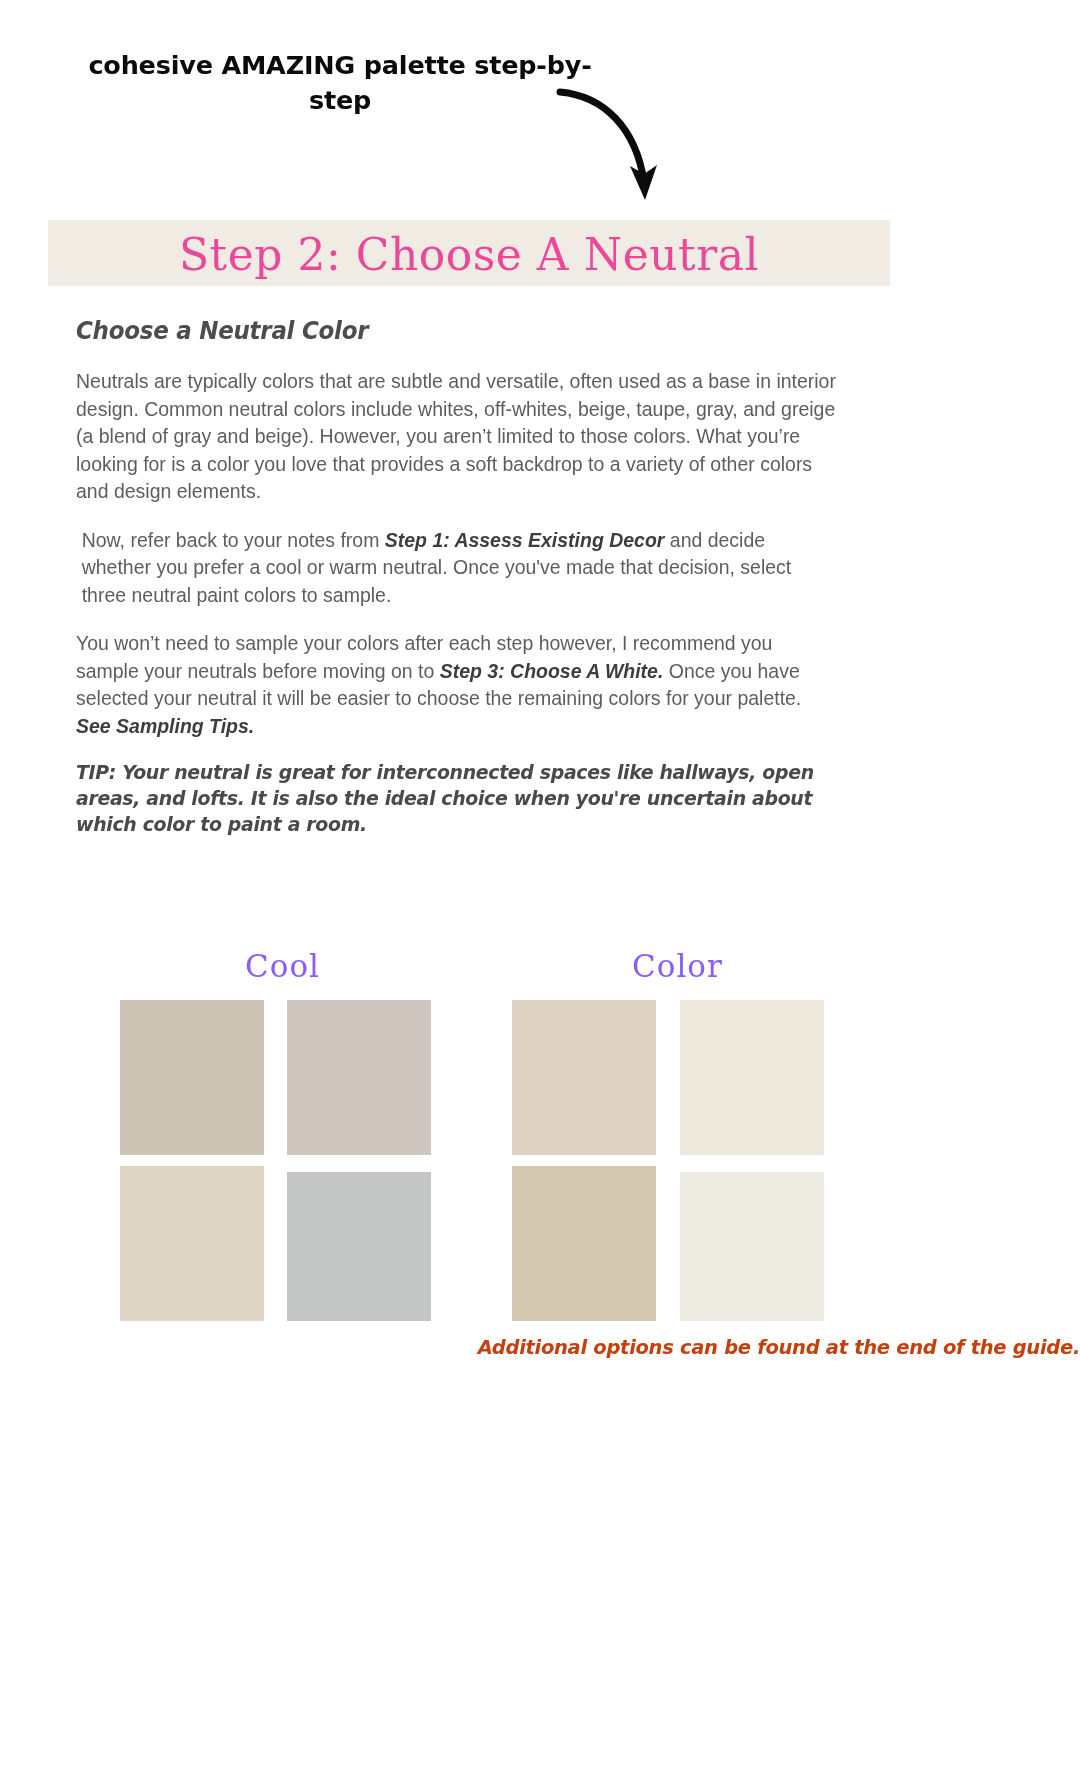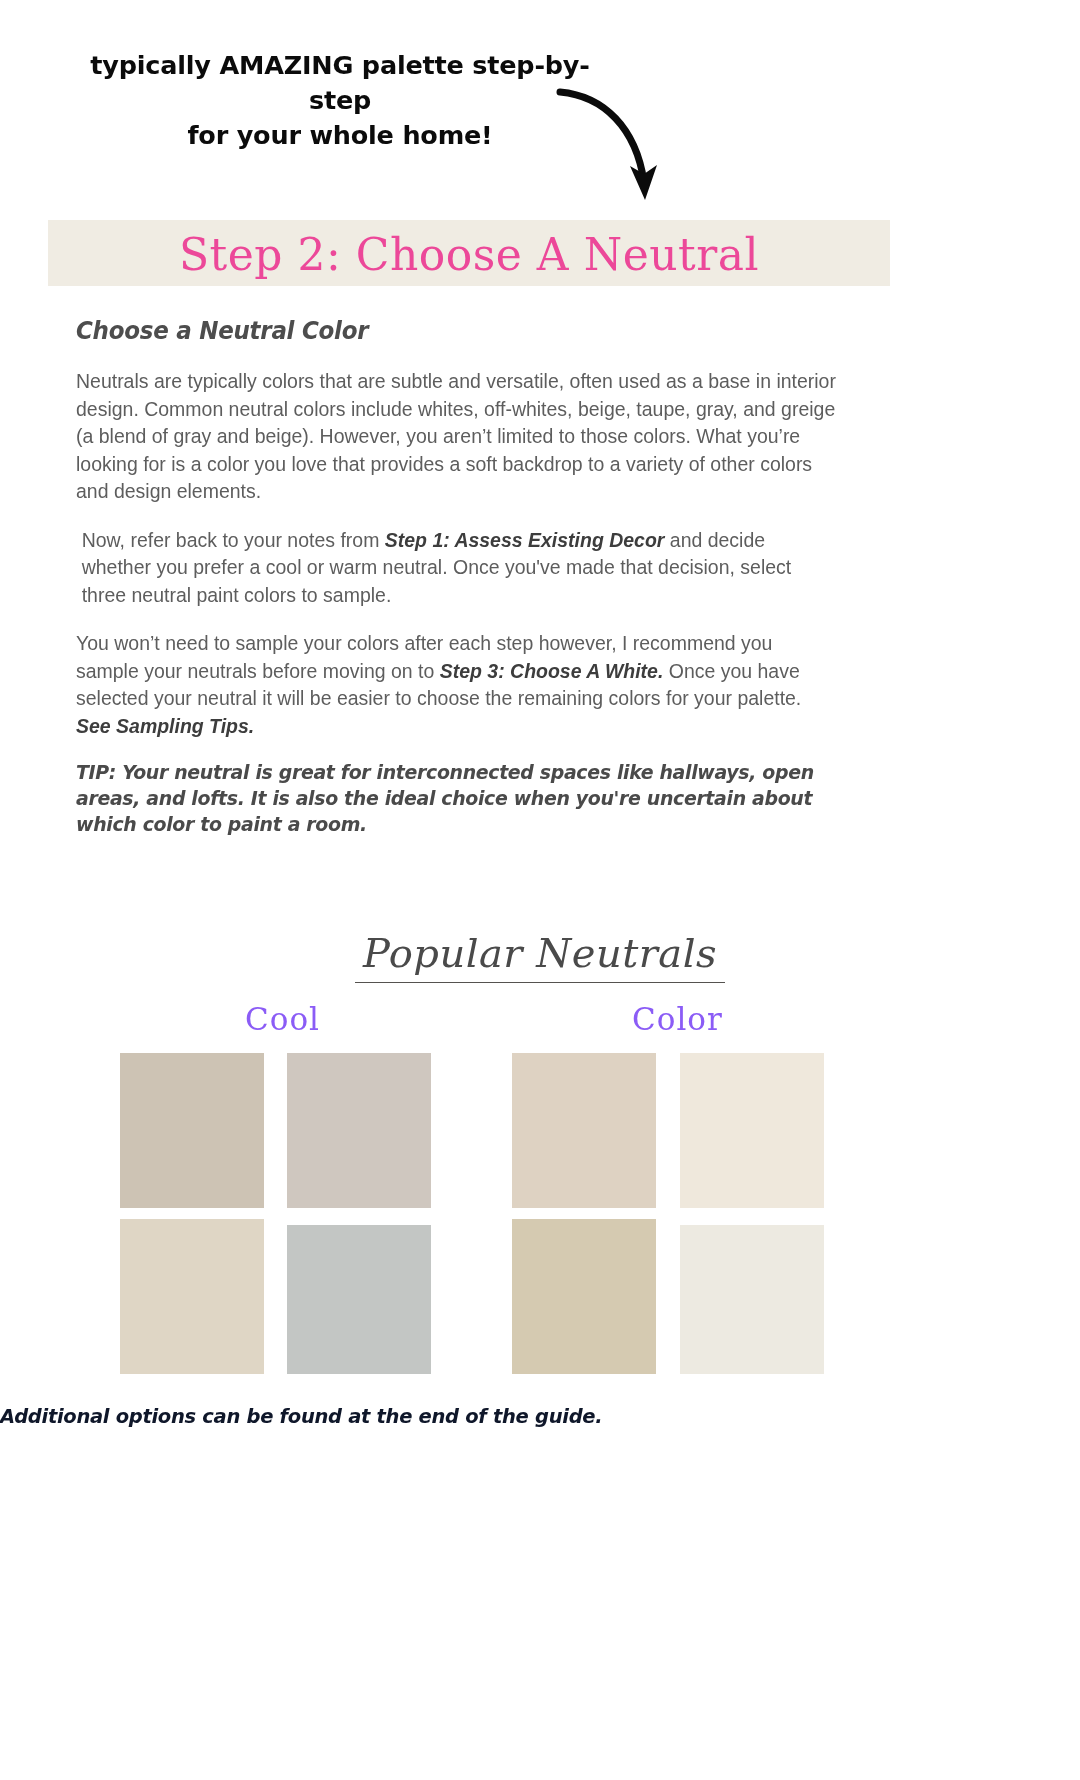--- a/index.html
+++ b/index.html
@@ -145,36 +145,35 @@
   .row1{top:0; height:155px;}
   .row2{top:166px; height:155px;}
   .row2b{top:172px; height:149px;}
 
   .c1{left:120px;}
   .c2{left:287px;}
   .c3{left:512px;}
   .c4{left:680px;}
 
   #caption{
-    text-align:left;
+    text-align:right;
     font-family:"DejaVu Sans", sans-serif;
     font-weight:bold;
     font-style:italic;
     font-size:19.5px;
-    color:#0f172a;
-    margin-top:22px;
+    color:#c2410c;
+    margin-top:6px;
     letter-spacing:-0.3px;
   }
 </style>
 </head>
 <body>
 
 <div id="promo">
-  <div><span>typically </span><span class="em">AMAZING</span><span> palette step-by-step</span></div>
-  <div>for your whole home!</div>
+  <div><span>cohesive </span><span class="em">AMAZING</span><span> palette step-by-step</span></div>
 </div>
 
 <svg id="arrow" viewBox="0 0 130 140" xmlns="http://www.w3.org/2000/svg">
   <path d="M4 22 C 48 26, 80 58, 88 112" stroke="#0b0b0b" stroke-width="7" fill="none" stroke-linecap="round"></path>
   <path d="M74 96 L89 130 L101 95 L88 104 Z" fill="#0b0b0b"></path>
 </svg>
 
 <div id="banner"></div>
 <div id="banner-title">Step 2: Choose A Neutral</div>
 
@@ -186,23 +185,20 @@
 
   <p class="para indent"><span>Now, refer back to your notes from </span><b>Step 1: Assess Existing Decor</b><span> and decide whether you prefer a cool or warm neutral. Once you've made that decision, select three neutral paint colors to sample.</span></p>
 
   <p class="para"><span>You won’t need to sample your colors after each step however, I recommend you sample your neutrals before moving on to </span><b>Step 3: Choose A White.</b><span> Once you have selected your neutral it will be easier to choose the remaining colors for your palette. </span><b>See Sampling Tips.</b></p>
 
   <p id="tip">TIP: Your neutral is great for interconnected spaces like hallways, open areas, and lofts. It is also the ideal choice when you're uncertain about which color to paint a room.</p>
 </div>
 
 <div id="palette">
 
-  <div id="pn-title-wrap">
-    <span id="pn-title">Popular Neutrals</span>
-  </div>
 
   <div id="temp-row">
     <span class="temp-label" id="label-cool">Cool</span>
     <span class="temp-label" id="label-warm">Color</span>
   </div>
 
   <div id="swatch-grid">
     <div class="swatch row1 c1" style="background: rgb(205, 195, 180);"></div>
     <div class="swatch row1 c2" style="background: rgb(207, 199, 191);"></div>
     <div class="swatch row1 c3" style="background: rgb(222, 210, 194);"></div>

